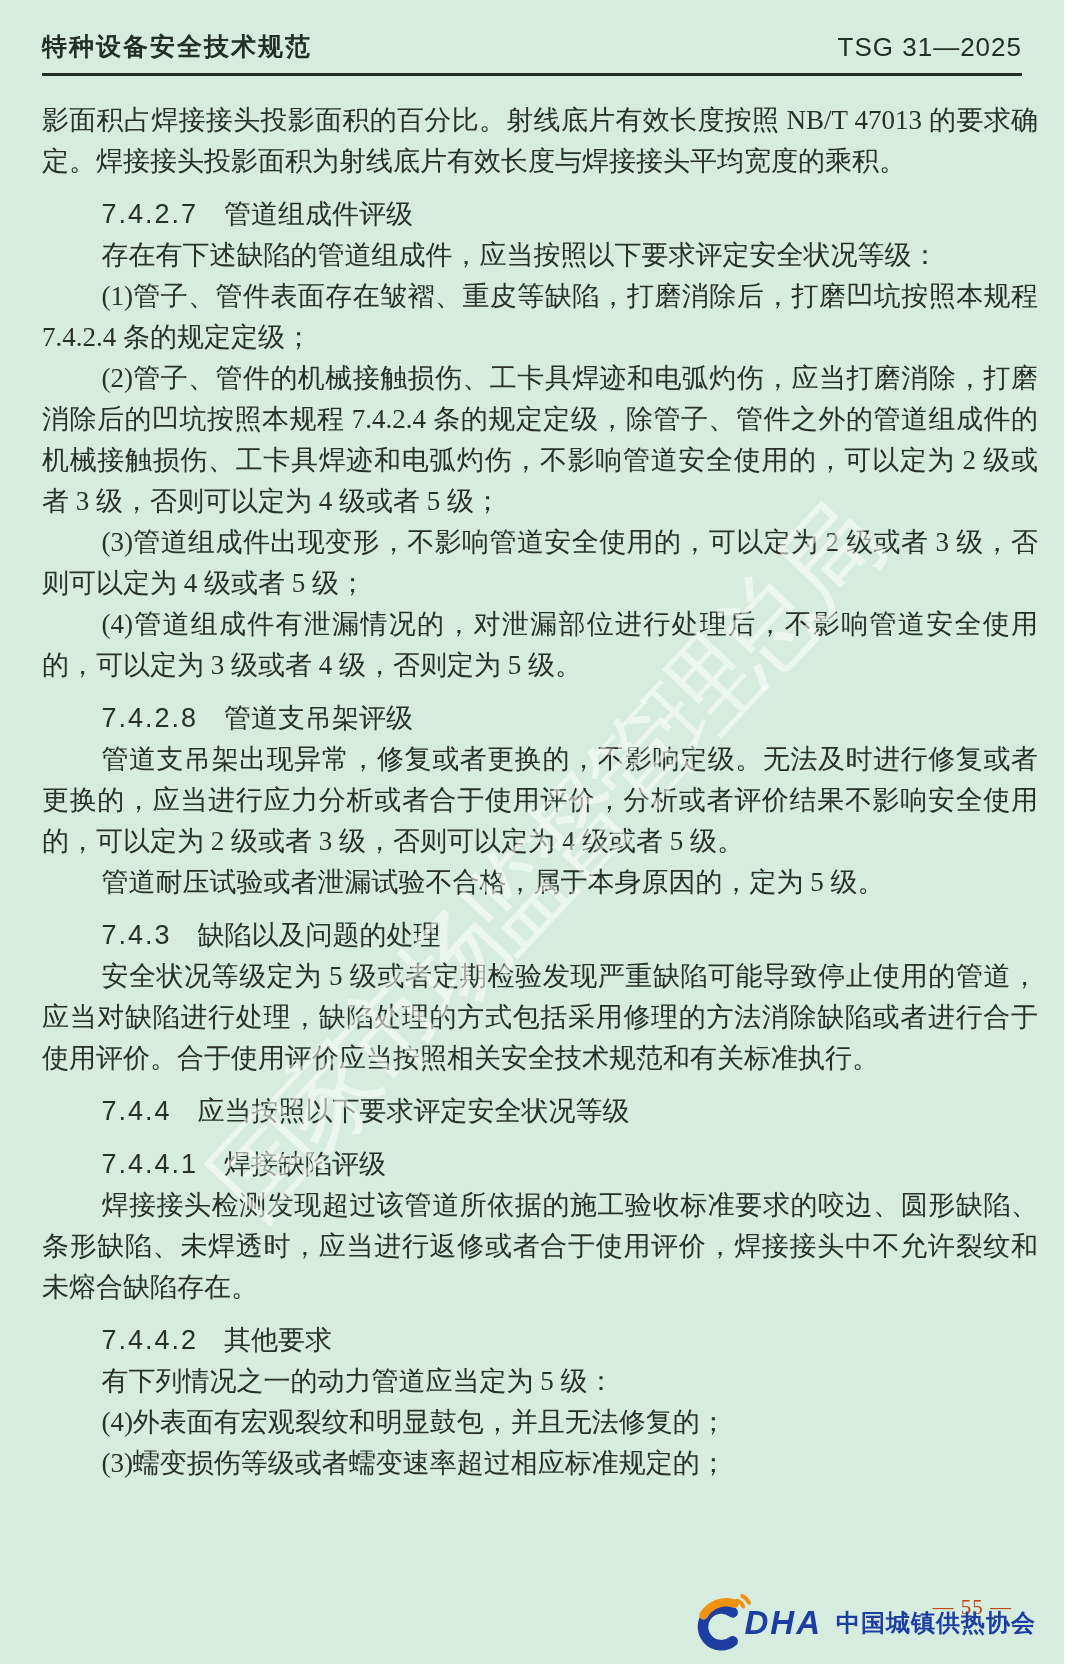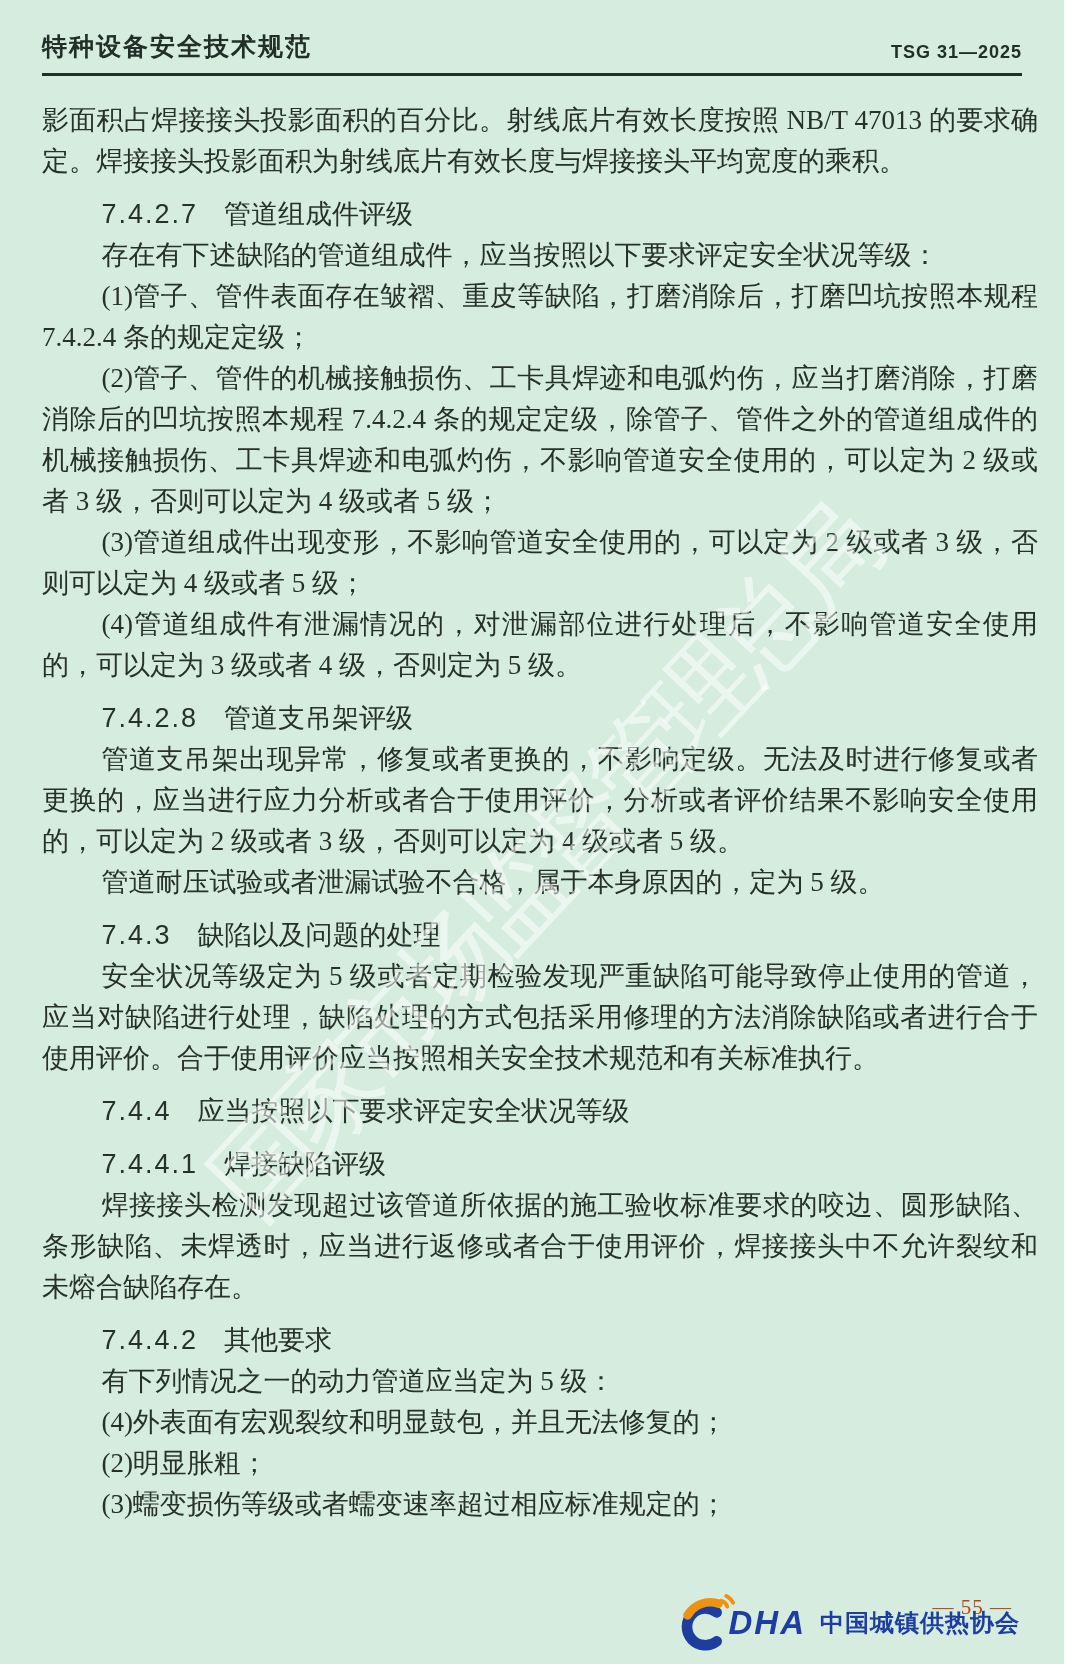--- a/index.html
+++ b/index.html
@@ -14,21 +14,21 @@
   
   .hdr{
     position:absolute;top:30px;left:42px;right:42px;
     display:flex;justify-content:space-between;align-items:flex-end;
     border-bottom:3px solid #222e28;
     padding-bottom:10px;
     font-family:"Liberation Sans","DejaVu Sans",sans-serif;
     color:#222e28;
   }
   .hdr-left{font-size:25px;font-weight:bold;letter-spacing:2px;}
-  .hdr-right{font-size:18px;font-weight:bold;letter-spacing:1px;}
+  .hdr-right{font-size:26px;font-weight:normal;letter-spacing:1px;}
   
   .doc{
     position:absolute;top:100px;left:42px;width:996px;
     font-size:27px;line-height:41px;
     text-align:justify;
   }
   .doc p{margin:0;font-family:Liberation Serif, serif;}
   p.t{text-indent:2.2em;}
   p.c{text-indent:0;}
   p.h{
@@ -45,21 +45,21 @@
     font-size:102px;letter-spacing:-10px;white-space:nowrap;
     color:rgba(255,255,255,0.55);
     pointer-events:none;
   }
   
   .pageno{
     position:absolute;right:52px;bottom:44px;
     font-size:21px;color:#c2410c;letter-spacing:1px;
   }
   .logo{
-    position:absolute;right:44px;bottom:12px;
+    position:absolute;right:28px;bottom:12px;
     display:flex;align-items:center;
   }
   .logo-mark{width:58px;height:58px;flex:0 0 auto;margin-right:-6px;}
   .logo-dha{
     font-family:"Liberation Sans","DejaVu Sans",sans-serif;
     font-weight:bold;font-style:italic;
     font-size:33px;color:#1d3ea0;letter-spacing:2px;
     margin-right:14px;
   }
   .logo-cn{
@@ -89,21 +89,20 @@
     <p class="t">管道支吊架出现异常，修复或者更换的，不影响定级。无法及时进行修复或者更换的，应当进行应力分析或者合于使用评价，分析或者评价结果不影响安全使用的，可以定为 2 级或者 3 级，否则可以定为 4 级或者 5 级。</p>
     <p class="t">管道耐压试验或者泄漏试验不合格，属于本身原因的，定为 5 级。</p>
     <p class="h"><span class="hn">7.4.3</span><span class="ht">缺陷以及问题的处理</span></p>
     <p class="t">安全状况等级定为 5 级或者定期检验发现严重缺陷可能导致停止使用的管道，应当对缺陷进行处理，缺陷处理的方式包括采用修理的方法消除缺陷或者进行合于使用评价。合于使用评价应当按照相关安全技术规范和有关标准执行。</p>
     <p class="h"><span class="hn">7.4.4</span><span class="ht">应当按照以下要求评定安全状况等级</span></p>
     <p class="h"><span class="hn">7.4.4.1</span><span class="ht">焊接缺陷评级</span></p>
     <p class="t">焊接接头检测发现超过该管道所依据的施工验收标准要求的咬边、圆形缺陷、条形缺陷、未焊透时，应当进行返修或者合于使用评价，焊接接头中不允许裂纹和未熔合缺陷存在。</p>
     <p class="h"><span class="hn">7.4.4.2</span><span class="ht">其他要求</span></p>
     <p class="t">有下列情况之一的动力管道应当定为 5 级：</p>
     <p class="t">(4)外表面有宏观裂纹和明显鼓包，并且无法修复的；</p>
-    <p class="t">(2)明显胀粗；</p>
     <p class="t">(3)蠕变损伤等级或者蠕变速率超过相应标准规定的；</p>
   </main>
 
   <div class="wm">国家市场监督管理总局</div>
 
   <div class="pageno">— 55 —</div>
 
   <div class="logo">
     <svg class="logo-mark" viewBox="0 0 60 60" xmlns="http://www.w3.org/2000/svg">
       <path d="M41 19 A 19 19 0 1 0 41 49" fill="none" stroke="#1d3ea0" stroke-width="11" stroke-linecap="round"></path>

